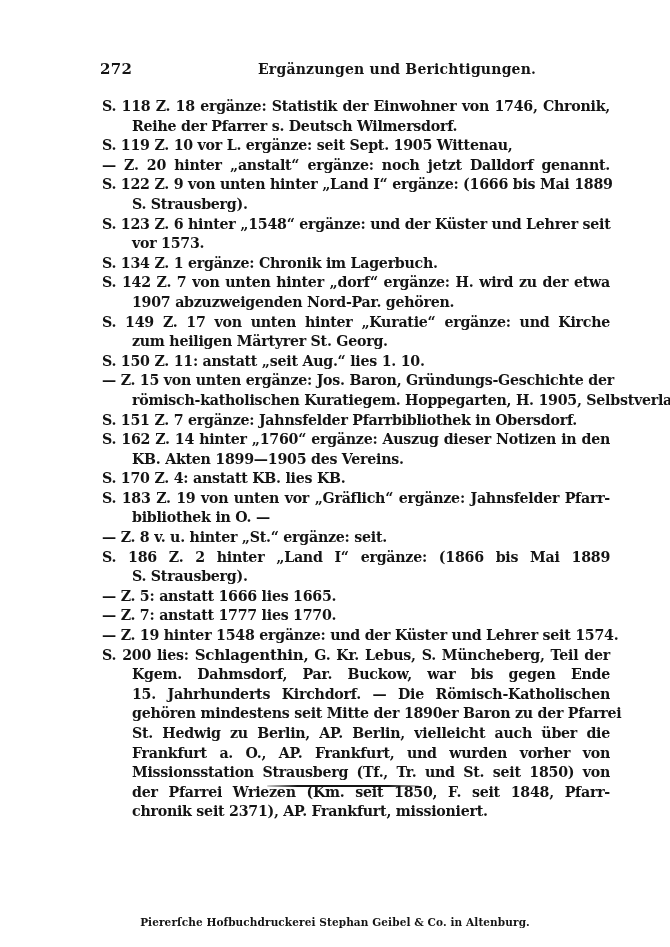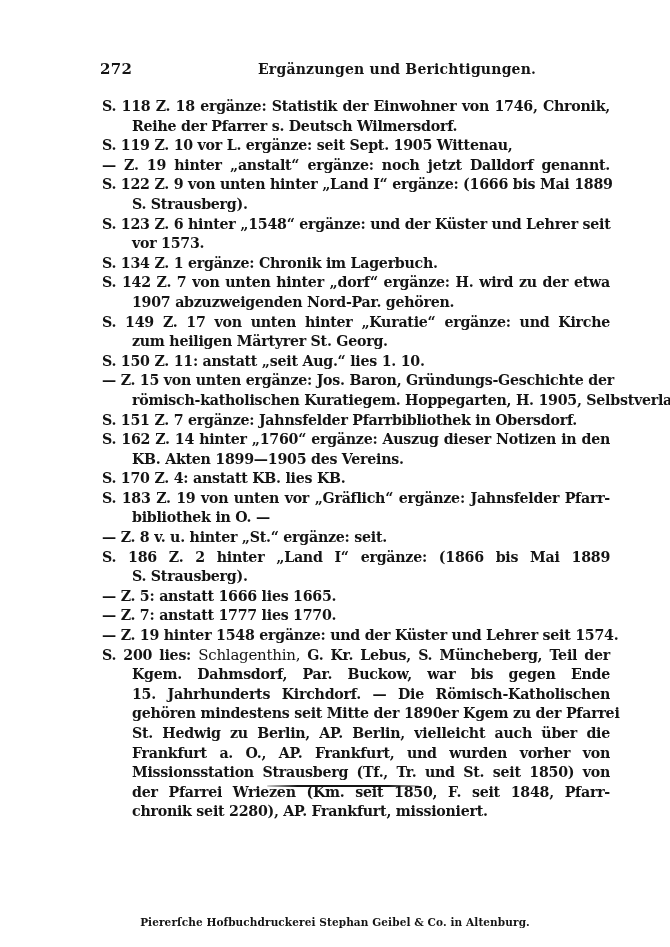--- a/index.html
+++ b/index.html
@@ -12,21 +12,21 @@
   .page-num { position:absolute; left:100px; top:0; font-size:15px; font-weight:bold; letter-spacing:0.3px; }
   .head-title { position:absolute; left:258px; top:1px; font-size:14px; font-weight:bold; font-family:"DejaVu Serif", serif; letter-spacing:0.2px; }
   .body-text { position:absolute; left:102px; top:97px; width:508px; }
   .line {
     height:19.6px; line-height:19.6px; font-size:14.2px; font-weight:bold;
     white-space:nowrap; text-align:justify; text-align-last:justify;
     font-family:"DejaVu Serif", serif; letter-spacing:-0.25px;
   }
   .line.indent { padding-left:30px; }
   .line.last { text-align-last:left; }
-  .heavy { font-weight:400; font-size:15px; }
+  .heavy { font-weight:700; font-size:15px; }
   .rule {
     position:absolute; left:267px; top:785px; width:152px; height:2px;
     background:linear-gradient(90deg, rgba(20,20,20,0.2), #141414 20%, #141414 80%, rgba(20,20,20,0.2));
     border-radius:1px;
   }
   .imprint {
     position:absolute; left:0; top:892px; width:670px; text-align:center;
     font-size:10.5px; font-weight:bold; letter-spacing:0.1px;margin-top:24px;
   }
 </style>
@@ -37,21 +37,21 @@
 
   <div class="running-head">
     <span class="page-num">272</span>
     <span class="head-title">Ergänzungen und Berichtigungen.</span>
   </div>
 
   <div class="body-text">
     <div class="line">S. 118 Z. 18 ergänze: Statistik der Einwohner von 1746, Chronik,</div>
     <div class="line indent last">Reihe der Pfarrer s. Deutsch Wilmersdorf.</div>
     <div class="line last">S. 119 Z. 10 vor L. ergänze: seit Sept. 1905 Wittenau,</div>
-    <div class="line">— Z. 19 hinter „anstalt“ ergänze: noch jetzt Dalldorf genannt.</div>
+    <div class="line">— Z. 20 hinter „anstalt“ ergänze: noch jetzt Dalldorf genannt.</div>
     <div class="line">S. 122 Z. 9 von unten hinter „Land I“ ergänze: (1666 bis Mai 1889</div>
     <div class="line indent last">S. Strausberg).</div>
     <div class="line">S. 123 Z. 6 hinter „1548“ ergänze: und der Küster und Lehrer seit</div>
     <div class="line indent last">vor 1573.</div>
     <div class="line last">S. 134 Z. 1 ergänze: Chronik im Lagerbuch.</div>
     <div class="line">S. 142 Z. 7 von unten hinter „dorf“ ergänze: H. wird zu der etwa</div>
     <div class="line indent last">1907 abzuzweigenden Nord-Par. gehören.</div>
     <div class="line">S. 149 Z. 17 von unten hinter „Kuratie“ ergänze: und Kirche</div>
     <div class="line indent last">zum heiligen Märtyrer St. Georg.</div>
     <div class="line last">S. 150 Z. 11: anstatt „seit Aug.“ lies 1. 10.</div>
@@ -66,24 +66,24 @@
     <div class="line last">— Z. 8 v. u. hinter „St.“ ergänze: seit.</div>
     <div class="line">S. 186 Z. 2 hinter „Land I“ ergänze: (1866 bis Mai 1889</div>
     <div class="line indent last">S. Strausberg).</div>
     <div class="line last">— Z. 5: anstatt 1666 lies 1665.</div>
     <div class="line last">— Z. 7: anstatt 1777 lies 1770.</div>
     <div class="line">— Z. 19 hinter 1548 ergänze: und der Küster und Lehrer seit 1574.</div>
 
     <div class="line"><span>S. 200 lies: </span><span class="heavy">Schlagenthin,</span><span> G. Kr. Lebus, S. Müncheberg, Teil der</span></div>
     <div class="line indent">Kgem. Dahmsdorf, Par. Buckow, war bis gegen Ende</div>
     <div class="line indent">15. Jahrhunderts Kirchdorf. — Die Römisch-Katholischen</div>
-    <div class="line indent">gehören mindestens seit Mitte der 1890er Kgem zu der Pfarrei</div>
+    <div class="line indent">gehören mindestens seit Mitte der 1890er Baron zu der Pfarrei</div>
     <div class="line indent">St. Hedwig zu Berlin, AP. Berlin, vielleicht auch über die</div>
     <div class="line indent">Frankfurt a. O., AP. Frankfurt, und wurden vorher von</div>
     <div class="line indent">Missionsstation Strausberg (Tf., Tr. und St. seit 1850) von</div>
     <div class="line indent">der Pfarrei Wriezen (Km. seit 1850, F. seit 1848, Pfarr-</div>
-    <div class="line indent last">chronik seit 2280), AP. Frankfurt, missioniert.</div>
+    <div class="line indent last">chronik seit 2371), AP. Frankfurt, missioniert.</div>
   </div>
 
   <div class="rule"></div>
 
   <div class="imprint">Piererſche Hofbuchdruckerei Stephan Geibel &amp; Co. in Altenburg.</div>
 </div>
 
 </body></html>

